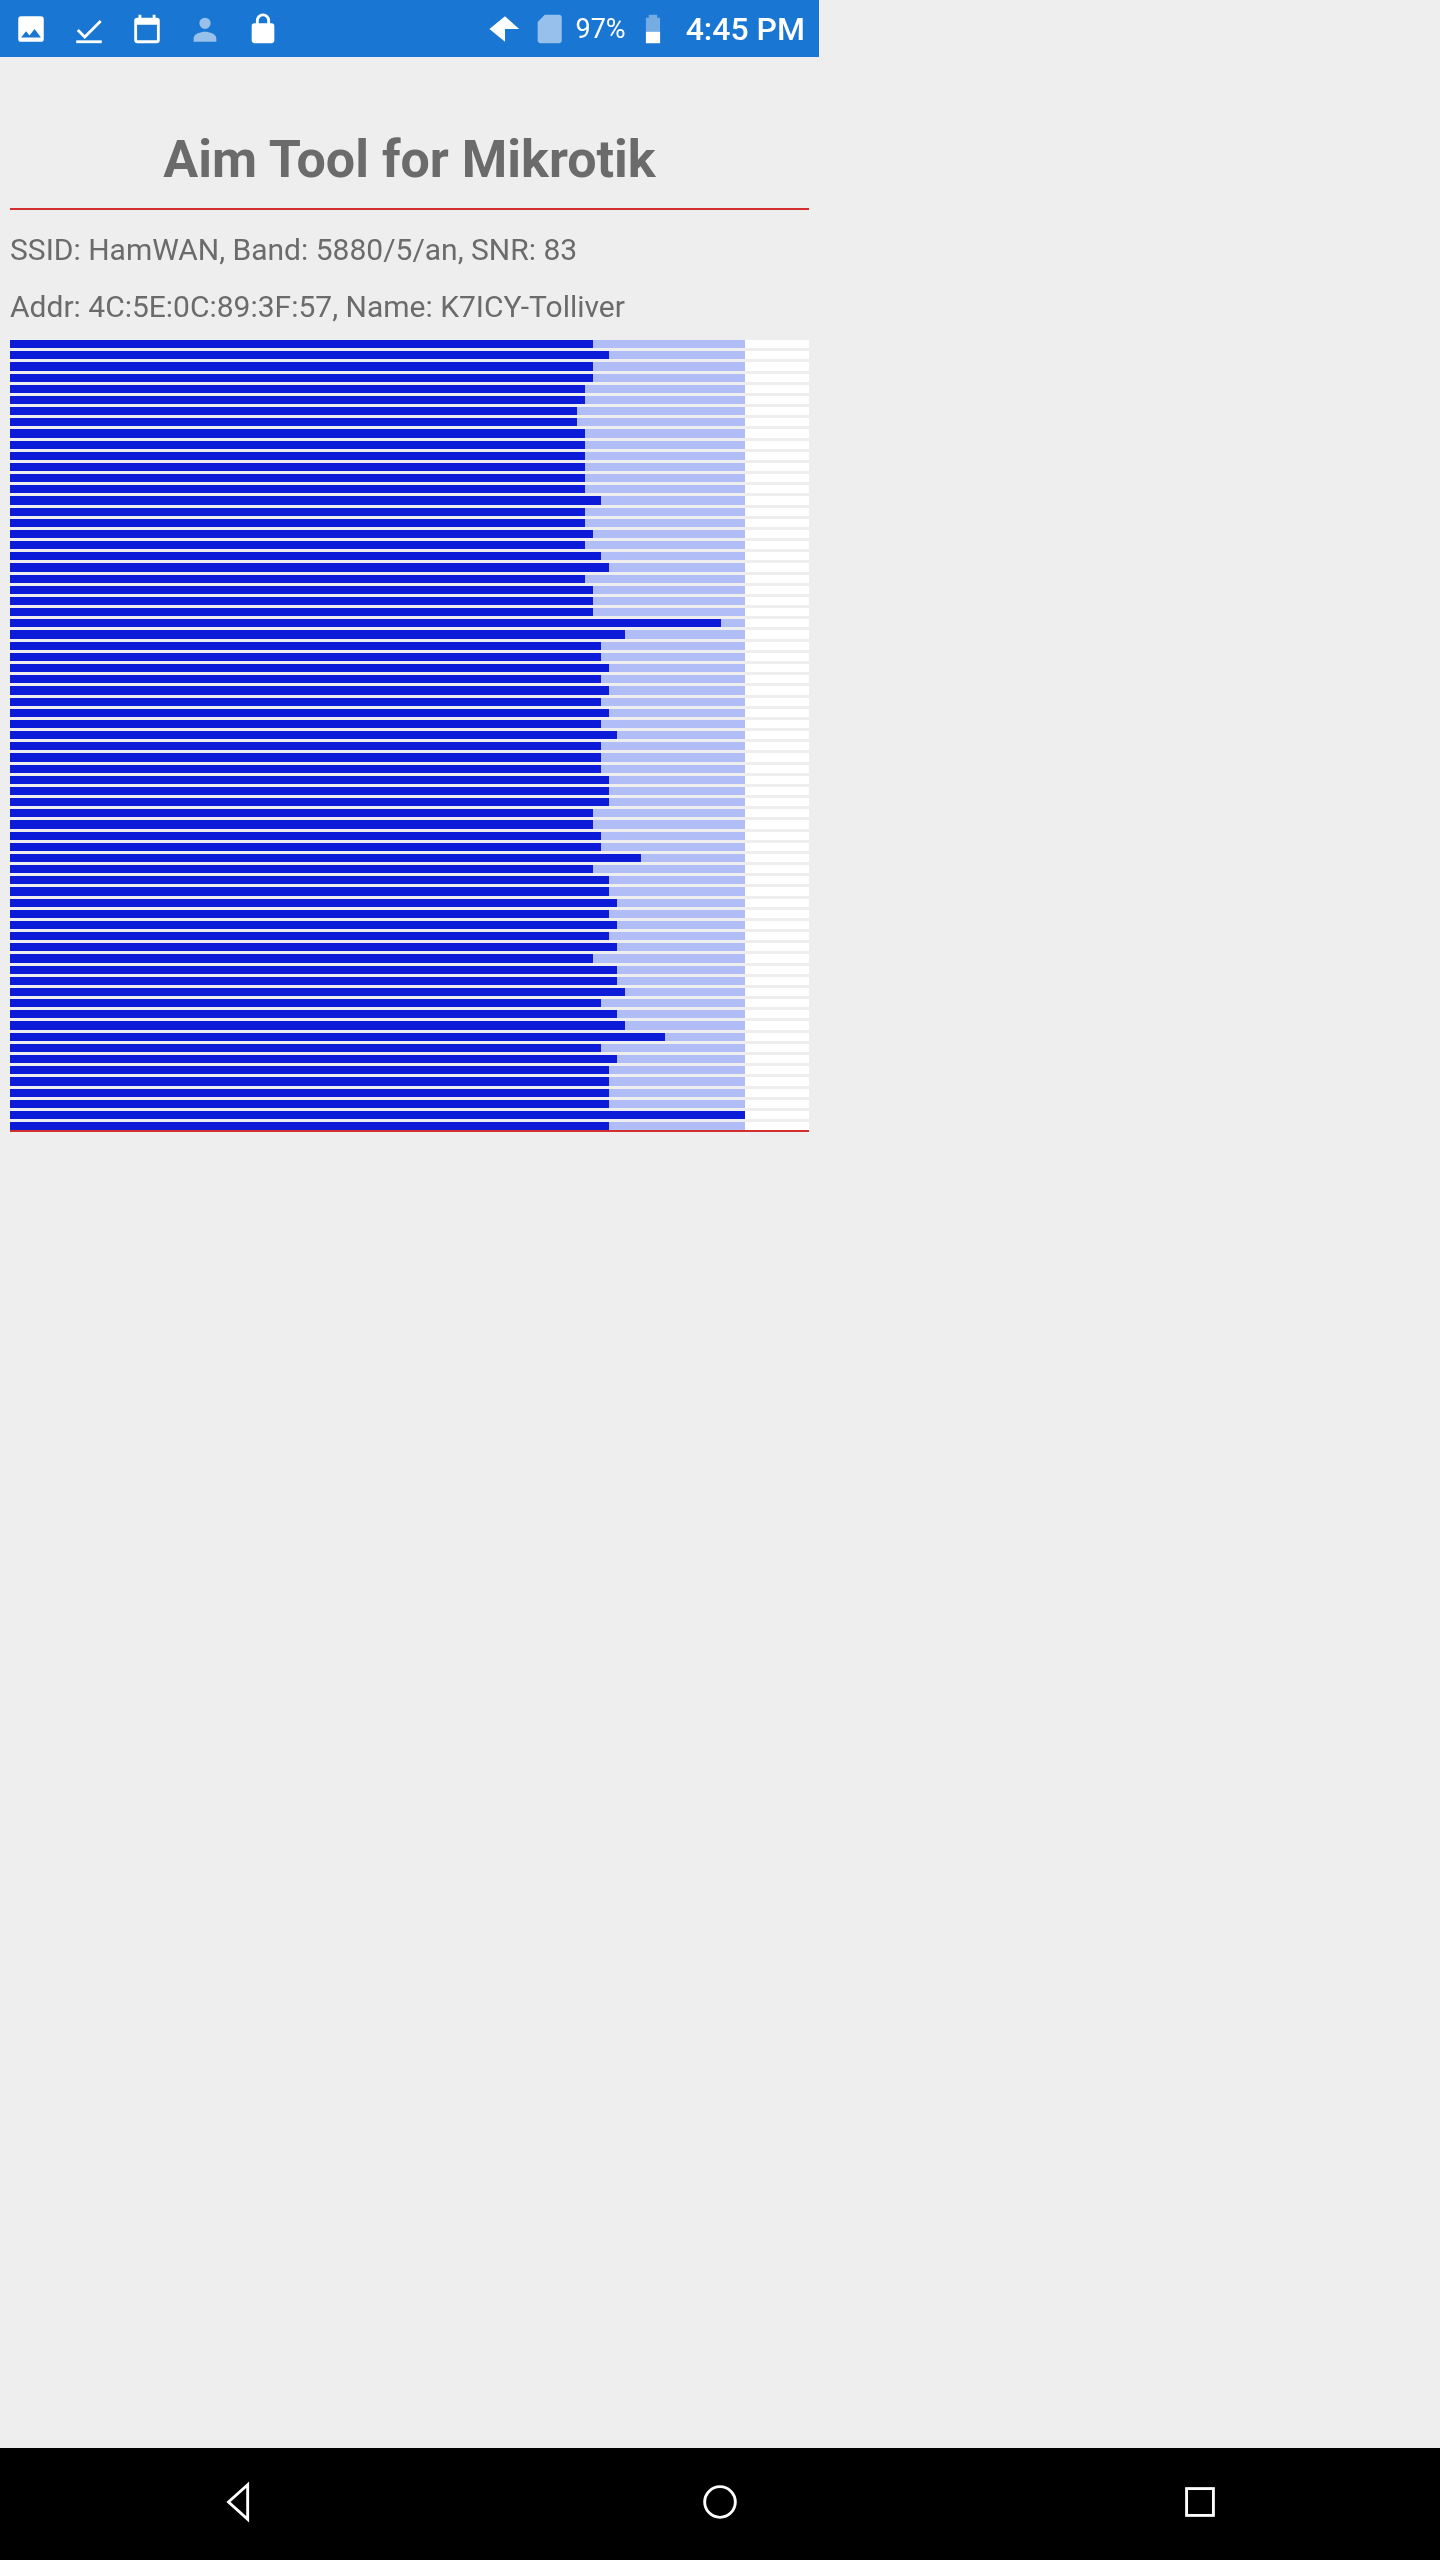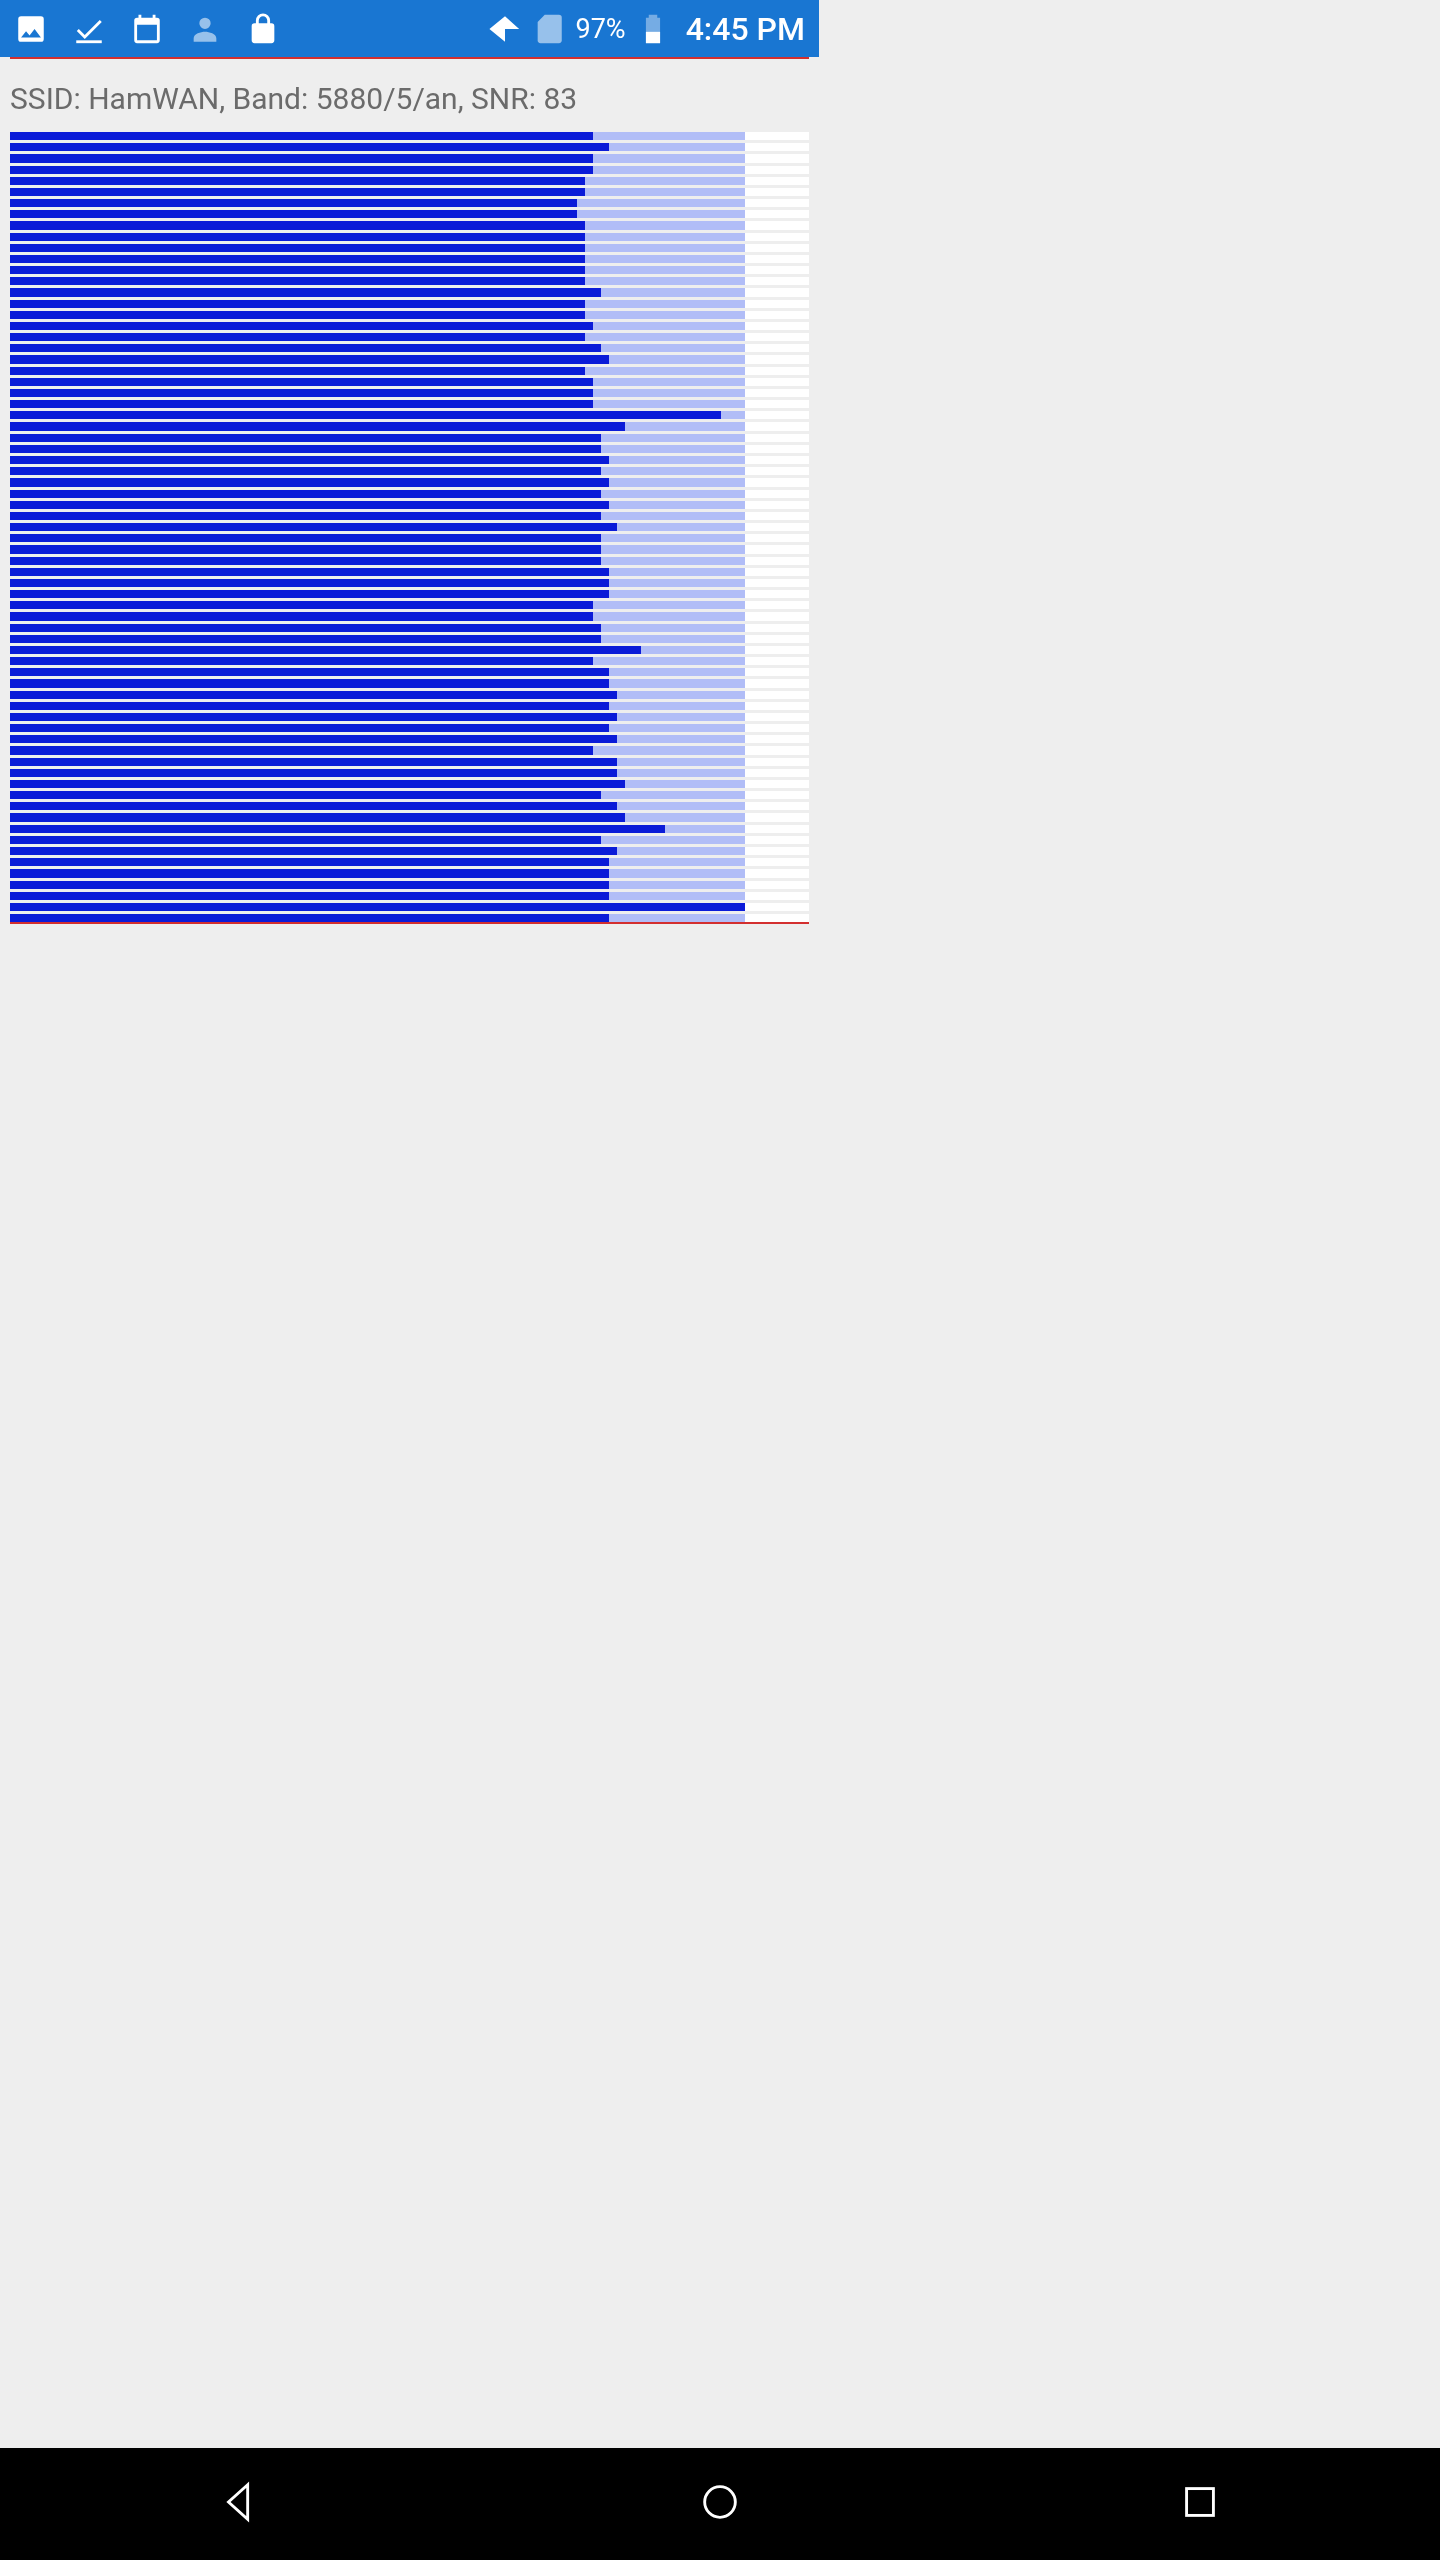--- a/index.html
+++ b/index.html
@@ -146,22 +146,24 @@
         <svg viewBox="0 0 24 24">
           <path d="M15 2h-6v2H7v18h10V4h-2V2z" fill="rgba(255,255,255,0.4)"></path>
           <path d="M7 14h10v8H7z"></path>
         </svg>
       </span>
     <span class="clock">4:45 PM</span>
   </div>
 </div>
 
 <div class="content">
+  <div class="title">Aim Tool for Mikrotik</div>
   <div class="hr-red"></div>
   <div class="meta-line">SSID: HamWAN, Band: 5880/5/an, SNR: 83</div>
+  <div class="meta-line">Addr: 4C:5E:0C:89:3F:57, Name: K7ICY-Tolliver</div>
 
   <div class="chart" id="chart">
       <div class="bar-row">
         <div class="bar-main" style="width: 73%;"></div>
         <div class="bar-snr" style="width: 19%;"></div>
       </div>
       <div class="bar-row">
         <div class="bar-main" style="width: 75%;"></div>
         <div class="bar-snr" style="width: 17%;"></div>
       </div>

